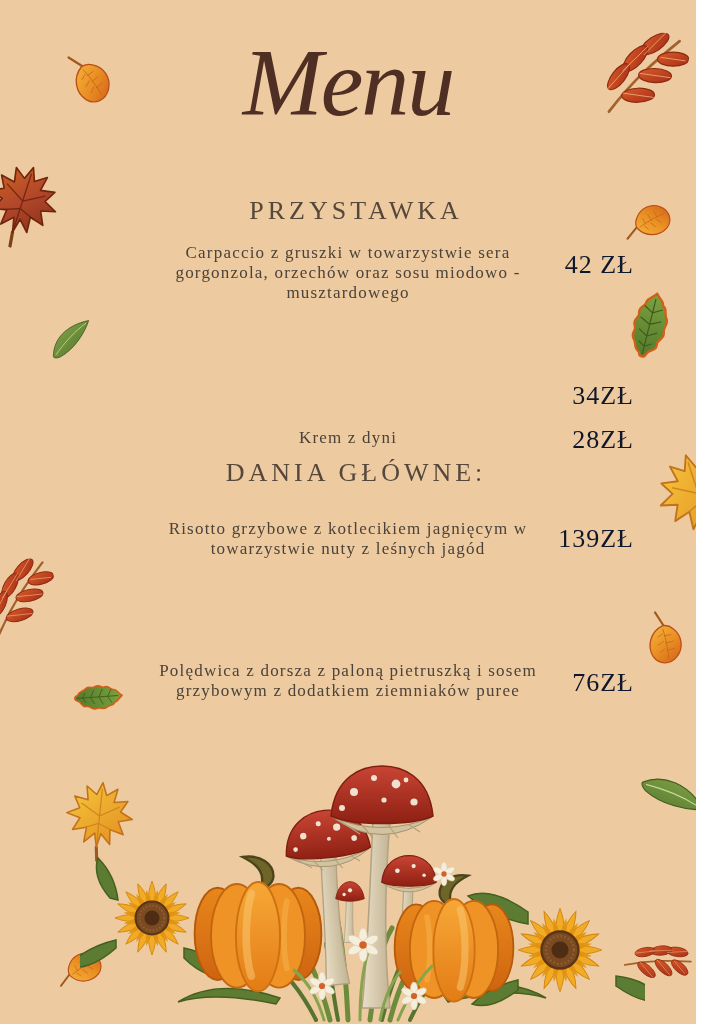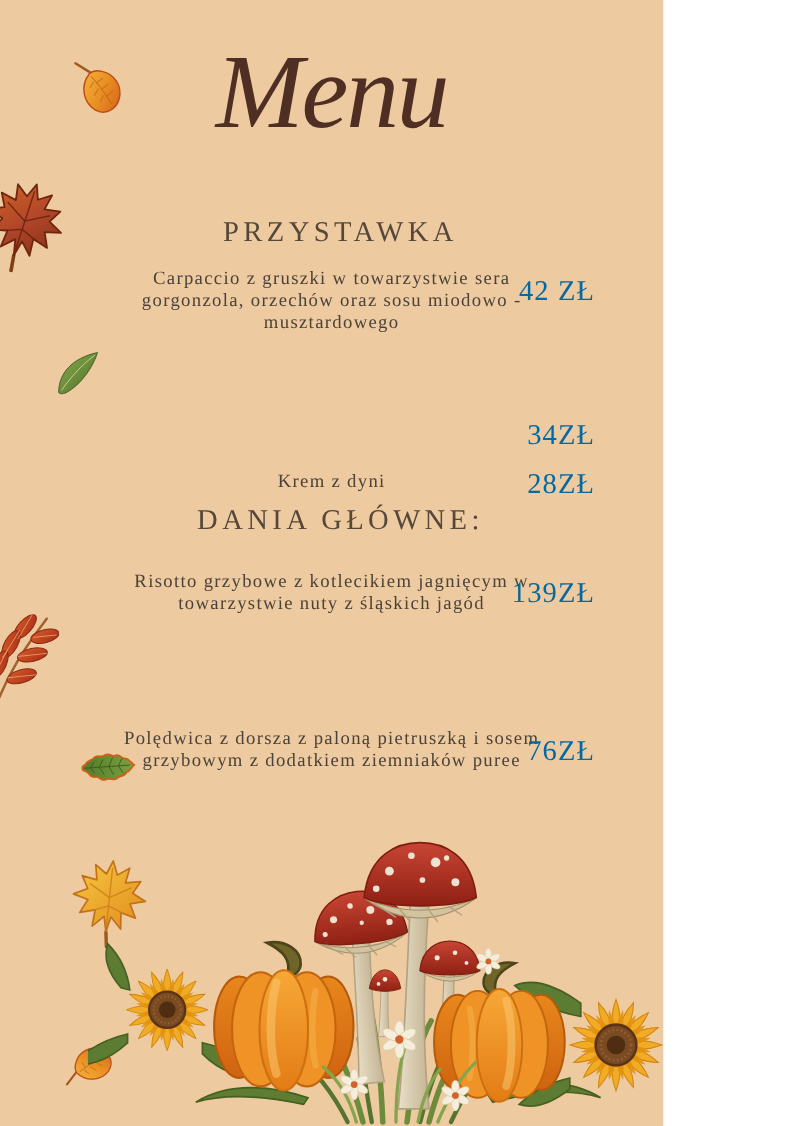--- a/index.html
+++ b/index.html
@@ -1,38 +1,38 @@
 <!DOCTYPE html>
 <html><head>
 <meta charset="utf-8">
 <style>
   html,body { margin:0; padding:0; }
   .page {
-    position:relative; width:603px; height:1024px; overflow:hidden;
+    position:relative; width:696px; height:1024px; overflow:hidden;
     background:#edcaa0;
     font-family:"Liberation Serif","DejaVu Serif",serif;
   }
   .title {
     position:absolute; top:30px; left:0; right:0; margin:0;
     text-align:center; font-style:italic; font-weight:normal;
     font-size:96px; line-height:1.1; color:#4f2e23; letter-spacing:-2px;
   }
   .heading {
     position:absolute; left:0; right:0; margin:0; text-align:center;
     font-size:26px; font-weight:normal; color:#55483b;
     letter-spacing:4px; padding-left:16px;
   }
   .row { position:absolute; left:0; right:0; }
   .dish {
     margin:0 auto; text-align:center;
     font-size:17px; line-height:20px; color:#4b4339; letter-spacing:1.2px;
   }
   .price {
     position:absolute; right:62px; top:0;
-    font-size:26px; color:#0369a1; letter-spacing:1px; white-space:nowrap;margin-left:13px;
+    font-size:26px; color:#0f172a; letter-spacing:1px; white-space:nowrap;margin-left:13px;
   }
   .w1 { max-width:392px; }
   .w2 { max-width:420px; }
   .w3 { max-width:452px; }
   .w4 { max-width:448px; }
   .deco { position:absolute; pointer-events:none; }
 </style>
 </head>
 <body>
 
@@ -350,21 +350,21 @@
   <div class="row" style="top:383px">
     <span class="price" style="top:-2px">34ZŁ</span>
   </div>
   <div class="row" style="top:428px">
     <p class="dish w2">Krem z dyni</p>
     <span class="price" style="top:-3px">28ZŁ</span>
   </div>
 
   <h2 class="heading" style="top:458px">DANIA GŁÓWNE:</h2>
   <div class="row" style="top:519px">
-    <p class="dish w2">Risotto grzybowe z kotlecikiem jagnięcym w towarzystwie nuty z śląskich jagód</p>
+    <p class="dish w2">Risotto grzybowe z kotlecikiem jagnięcym w towarzystwie nuty z leśnych jagód</p>
     <span class="price" style="top:5px">139ZŁ</span>
   </div>
   <div class="row" style="top:661px">
     <p class="dish w4">Polędwica z dorsza z paloną pietruszką i sosem grzybowym z dodatkiem  ziemniaków puree</p>
     <span class="price" style="top:7px">76ZŁ</span>
   </div>
 
 </div>
 
 </body></html>

